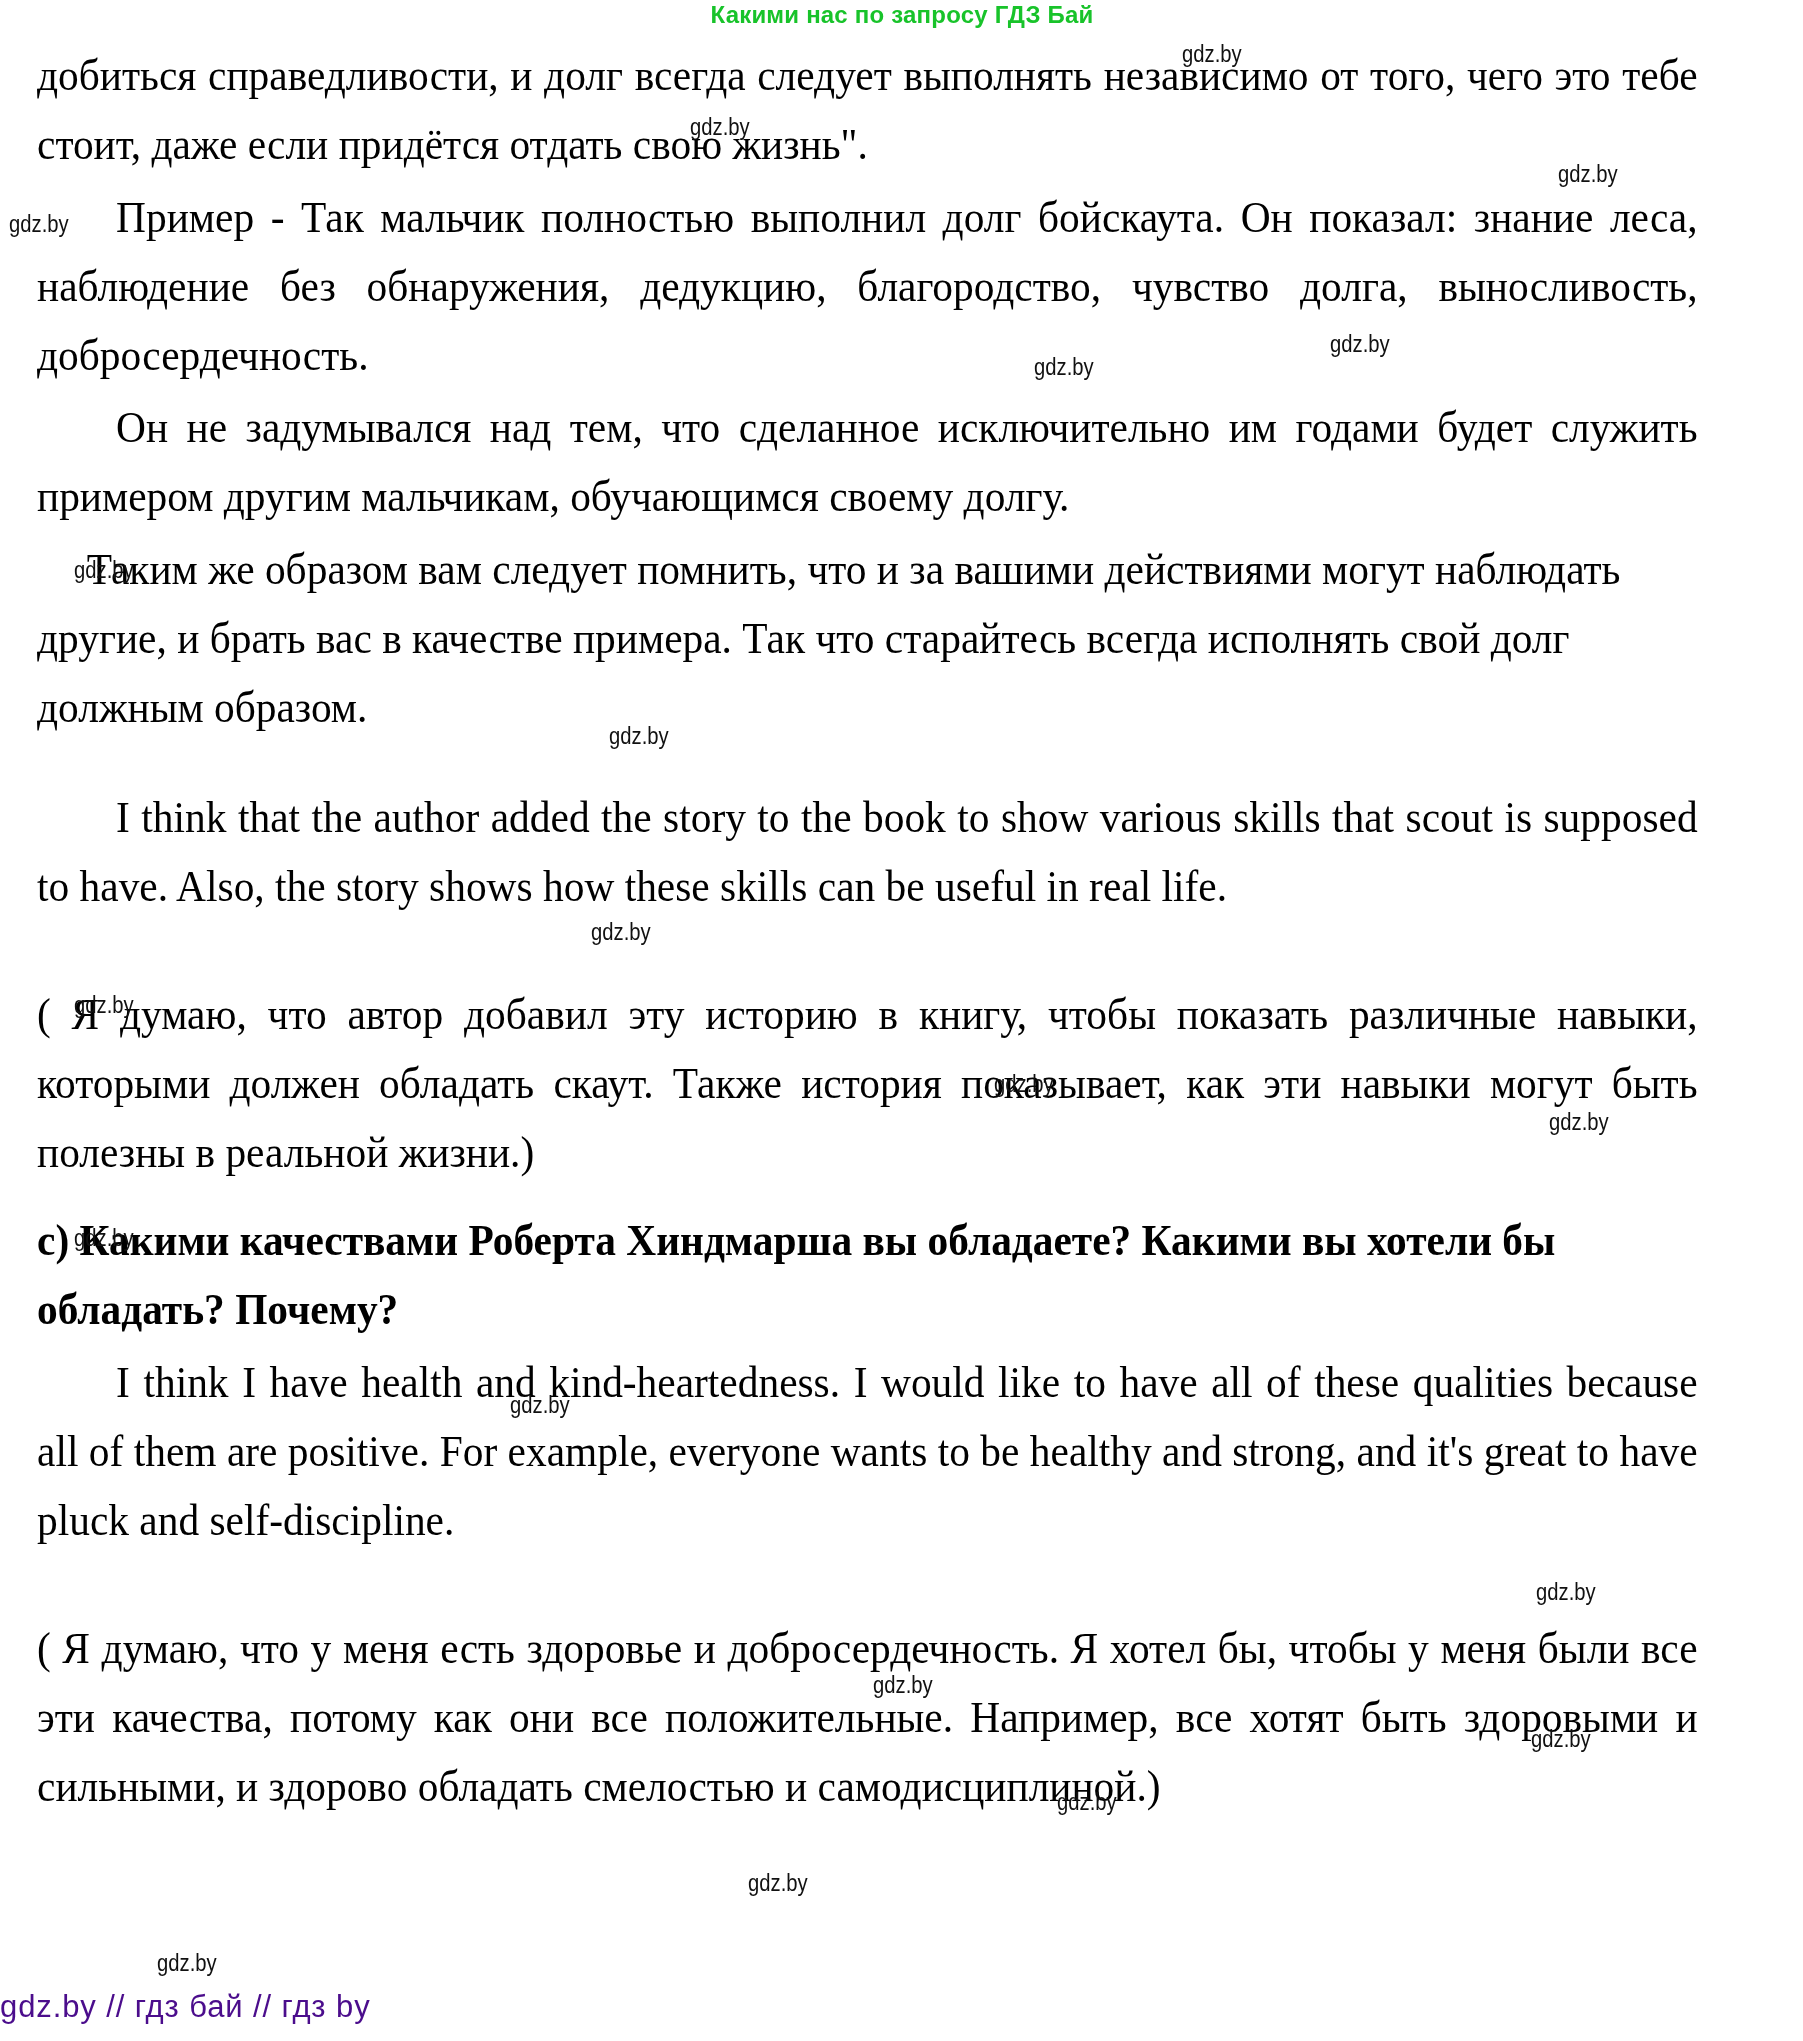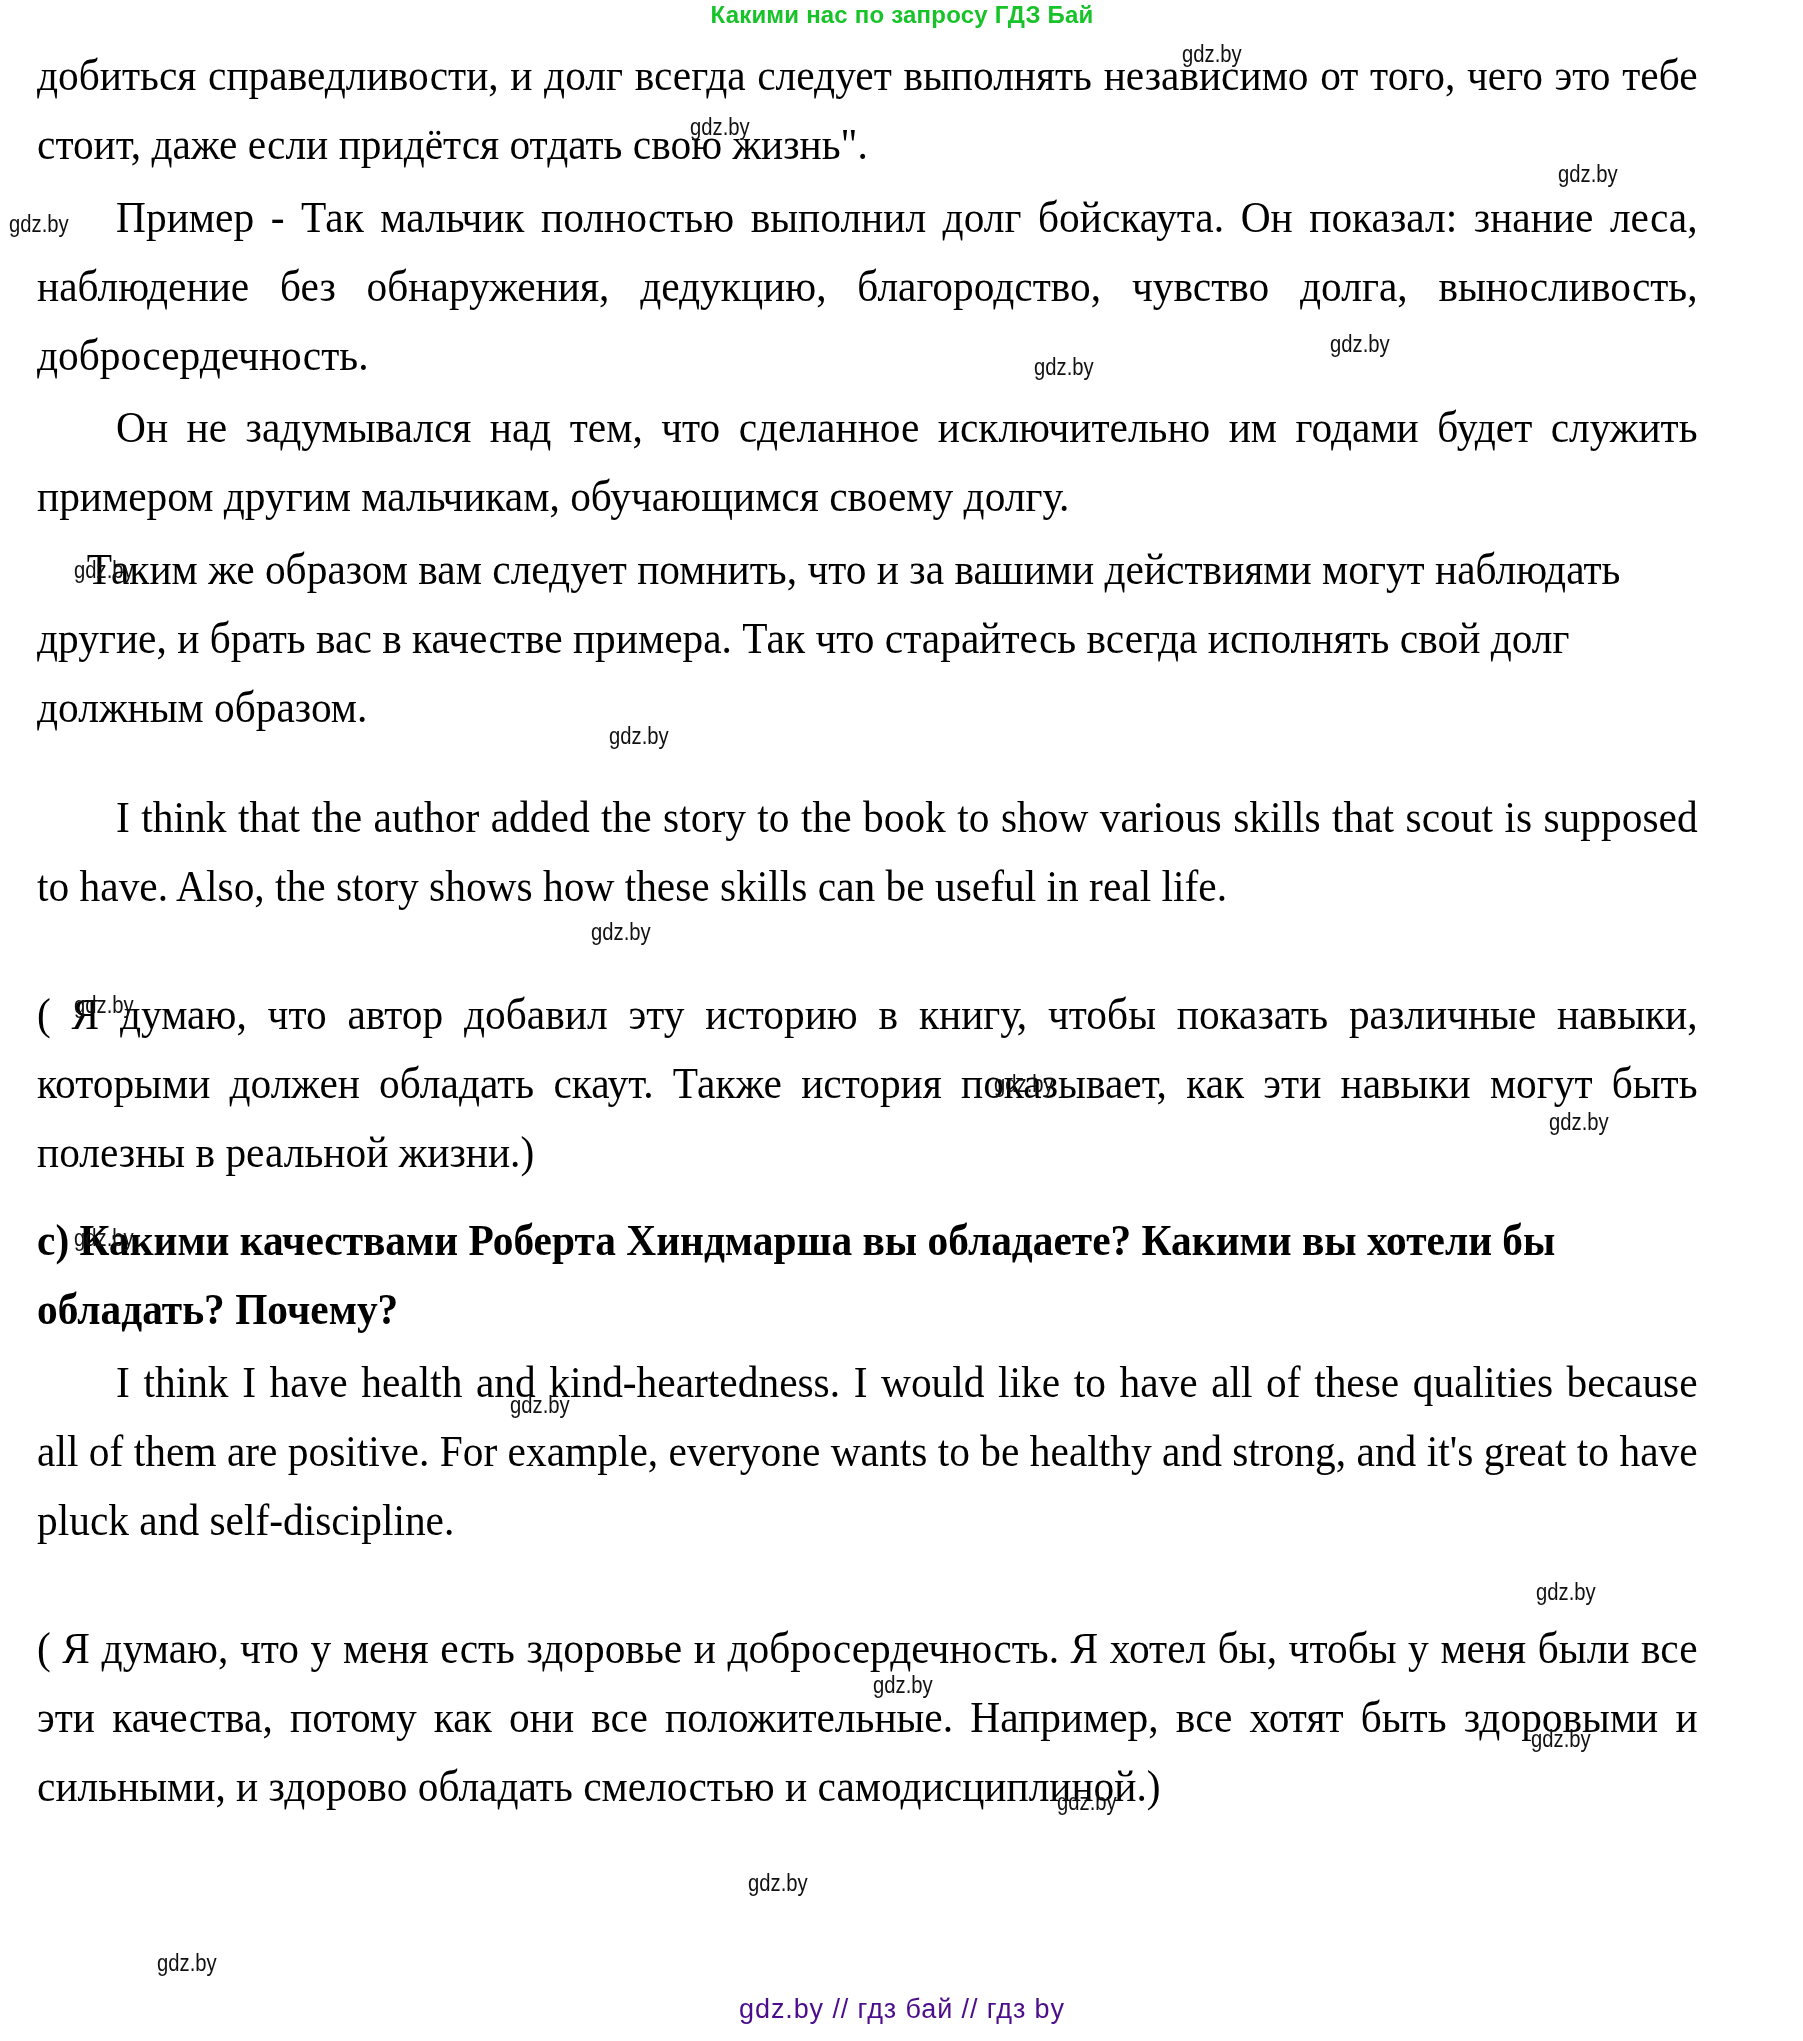--- a/index.html
+++ b/index.html
@@ -82,23 +82,22 @@
     transform-origin: left top;
     pointer-events: none;
   }
 
   
   .site-footer {
     position: absolute;
     left: 0;
     bottom: 16px;
     width: 100%;
-    text-align: center;
     font-family: "Liberation Sans", "DejaVu Sans", sans-serif;
-    font-size: 27px;
+    font-size: 31px;
     letter-spacing: 0.9px;
     color: #4b0d8c;
   }
 </style>
 </head>
 <body>
 
 <div class="site-header">Какими нас по запросу ГДЗ Бай</div>
 
 <div class="page">

